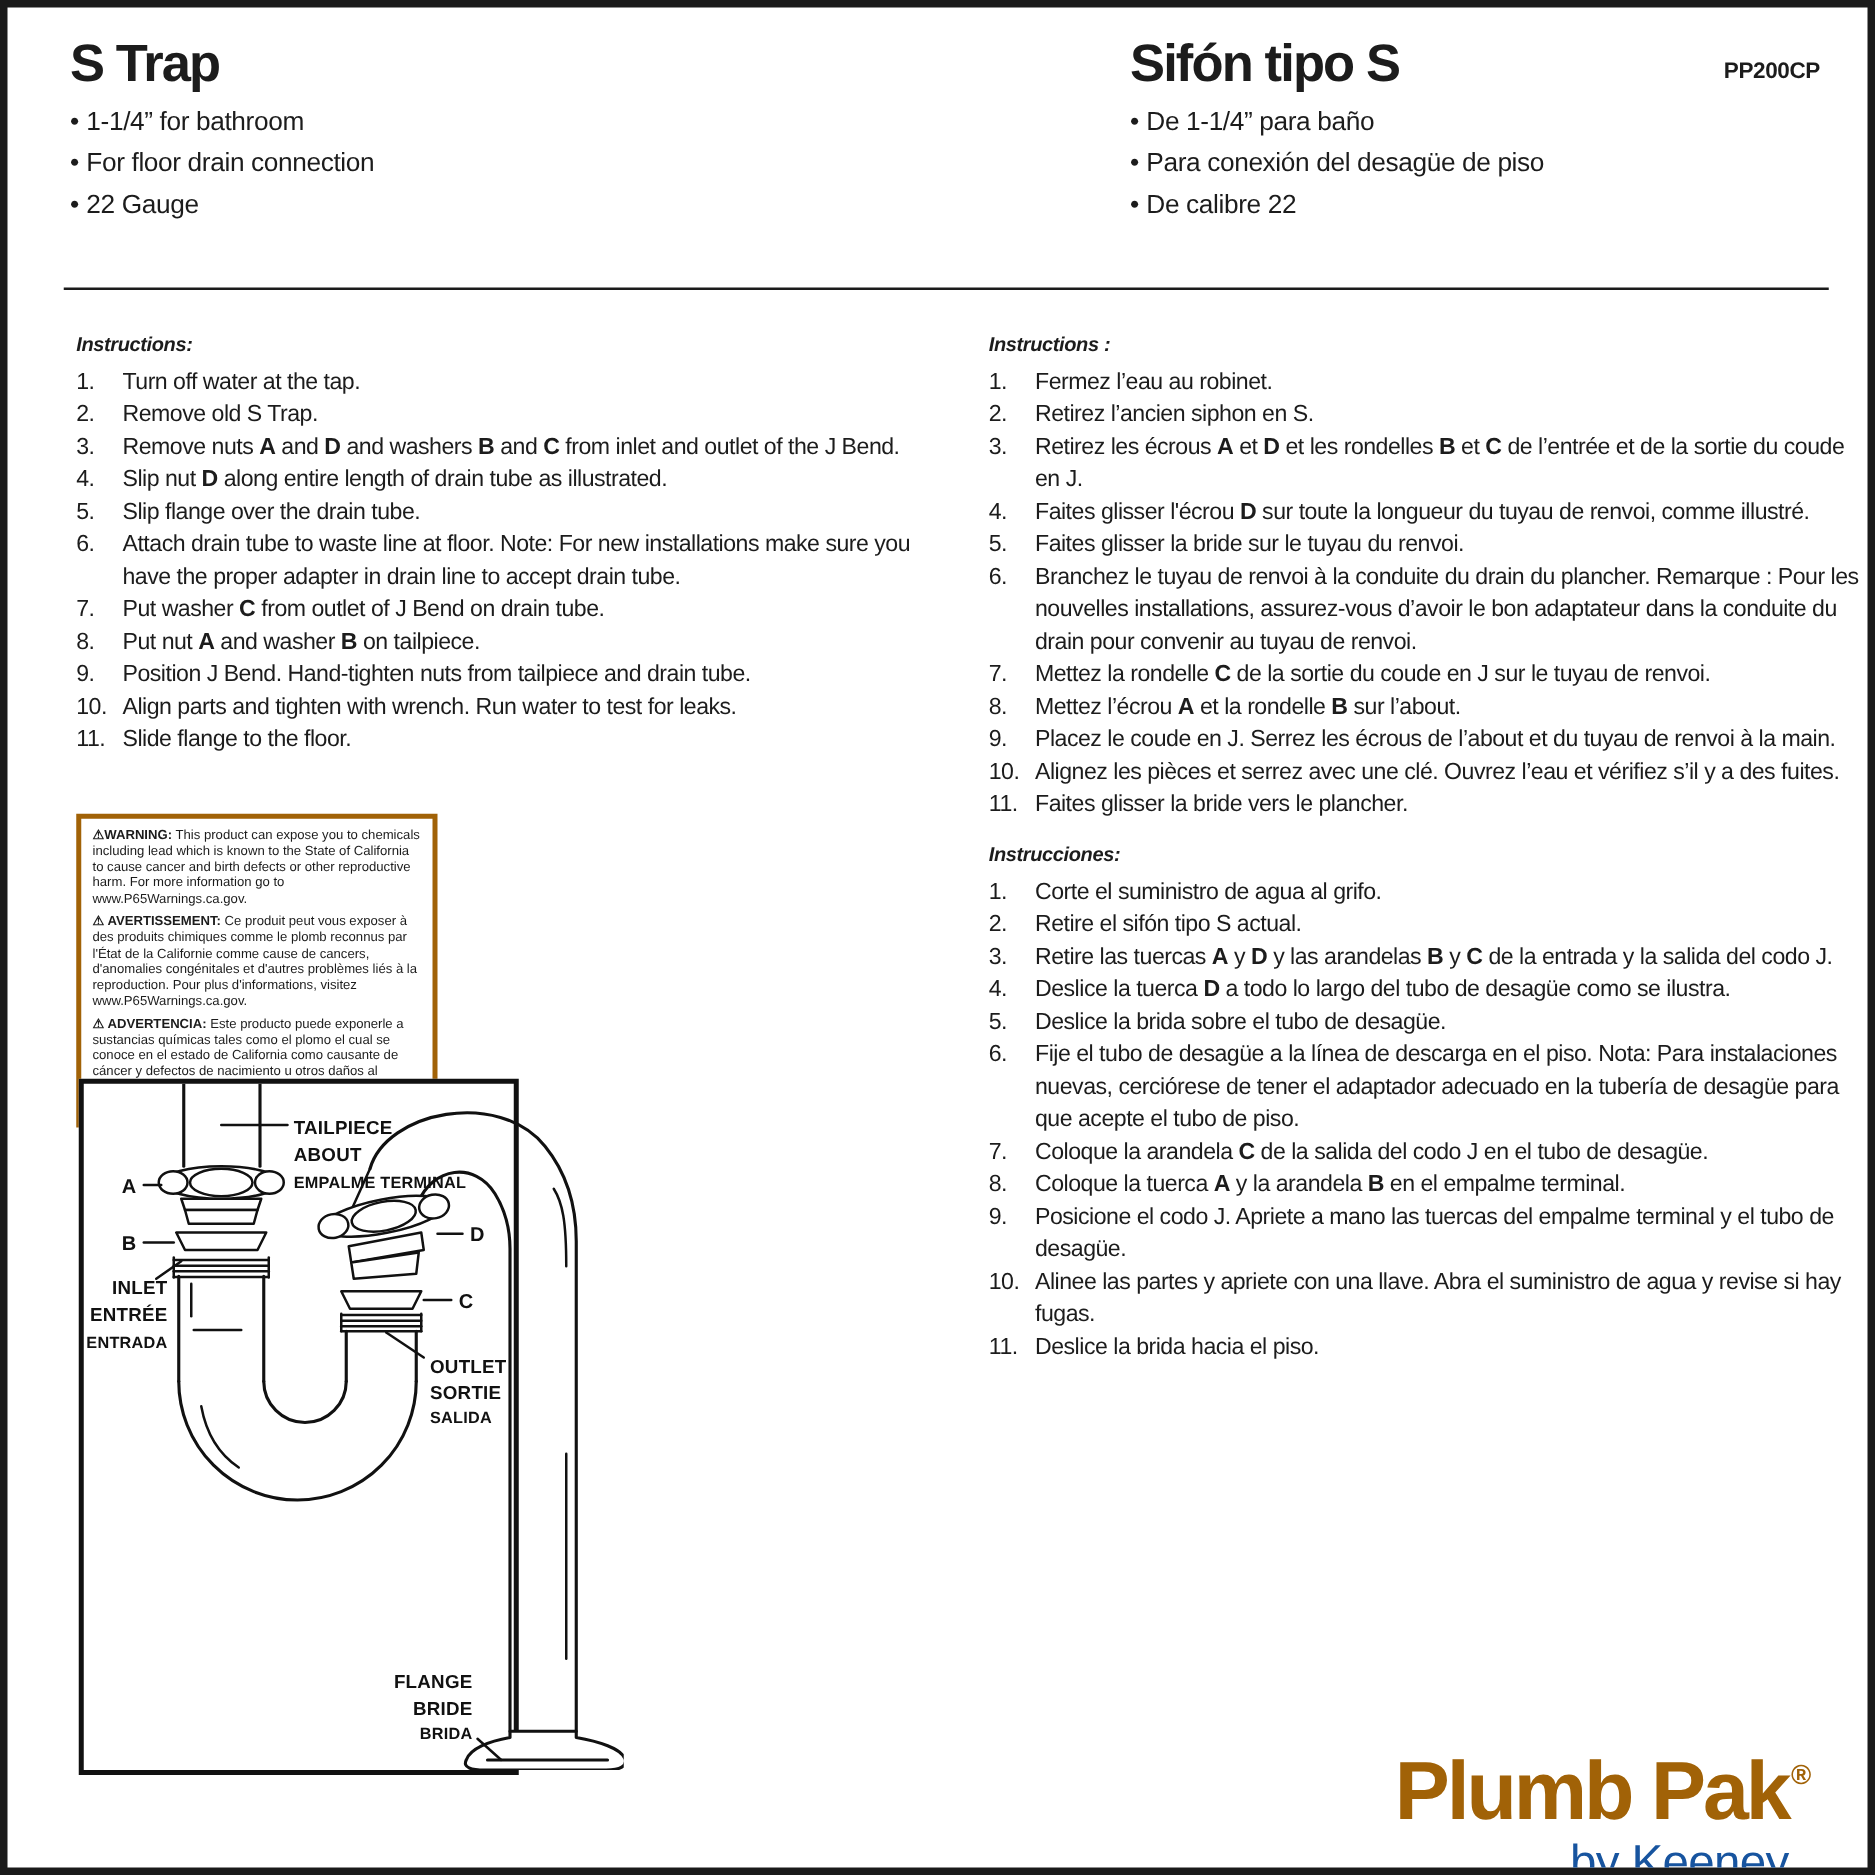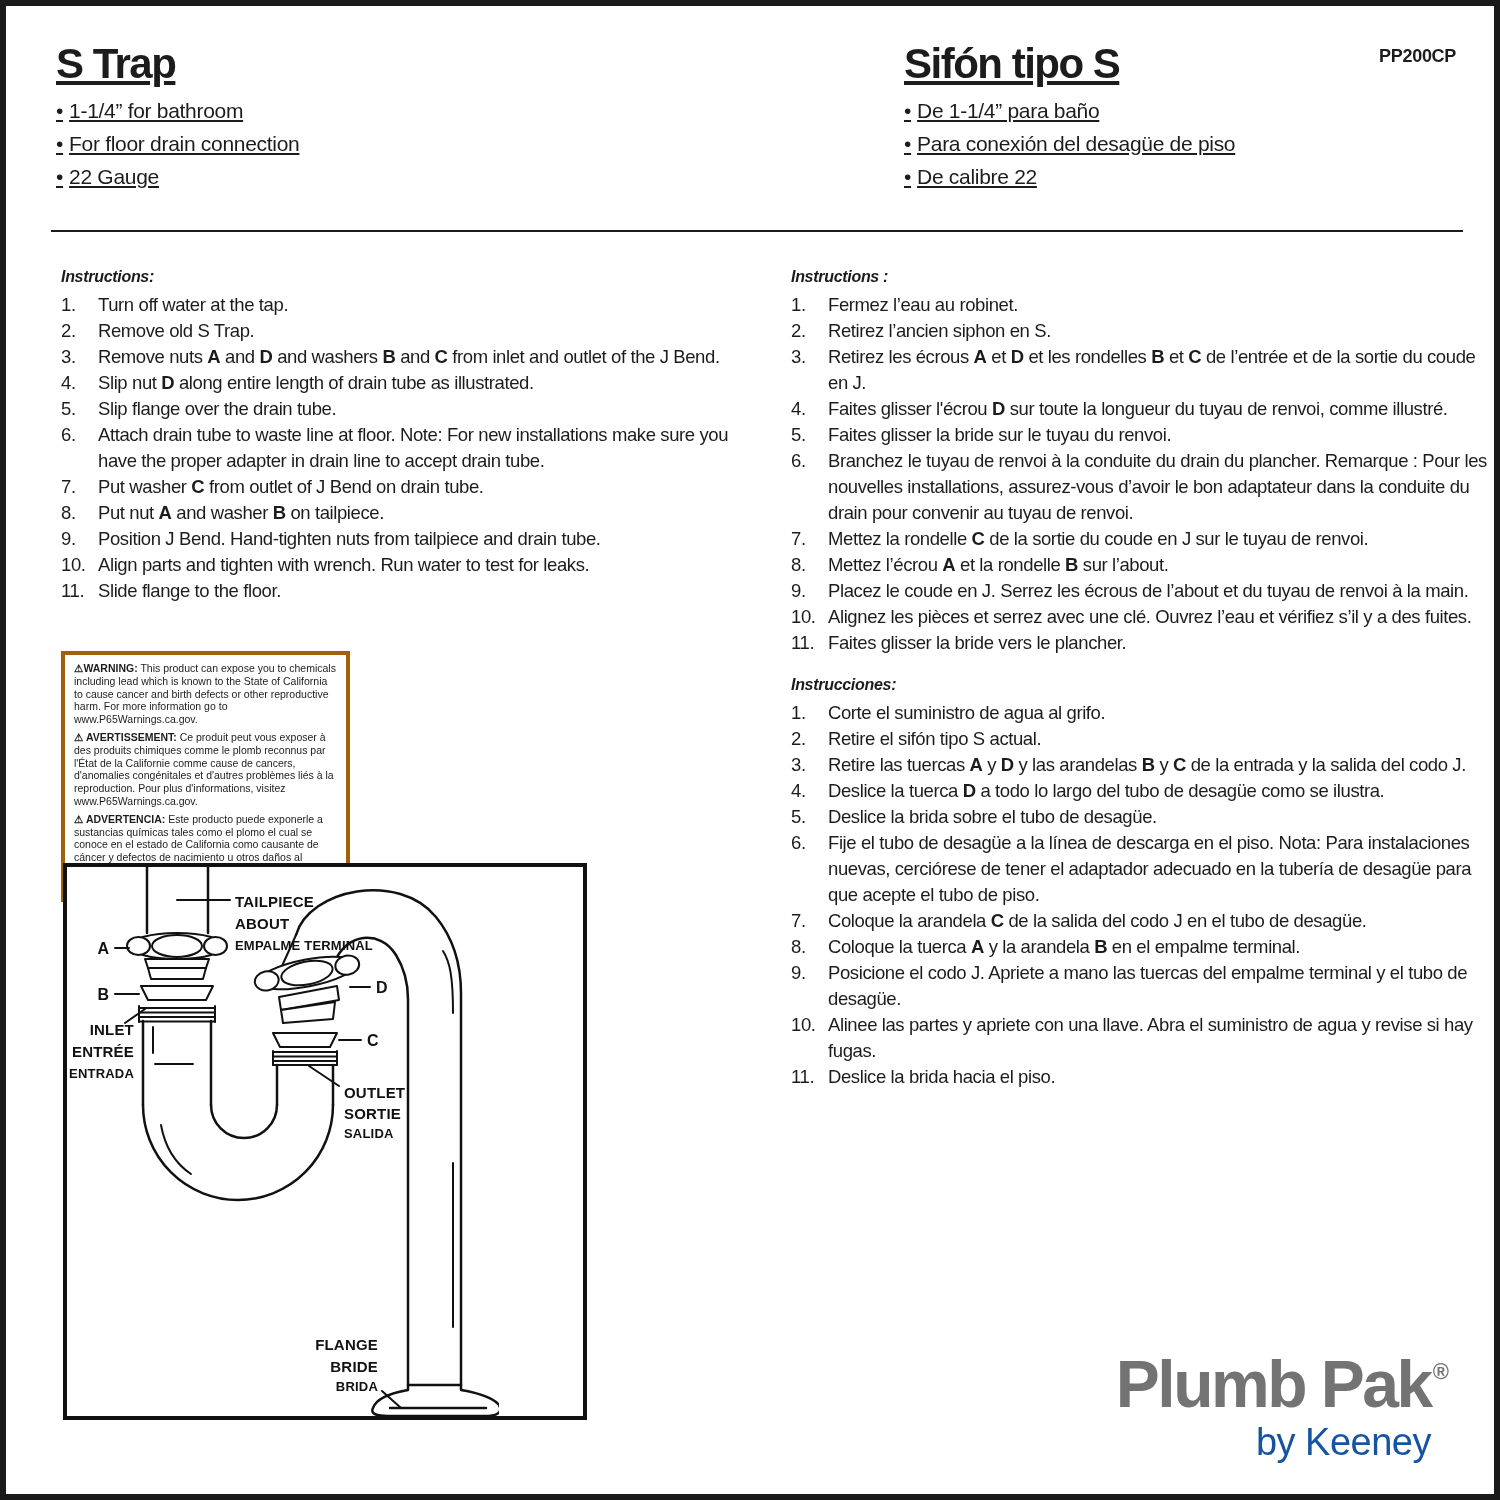--- a/index.html
+++ b/index.html
@@ -2,21 +2,21 @@
 <html><head>
 <meta charset="utf-8">
 <style>
   html,body{margin:0;padding:0;background:#e8e8e8;}
   .page{
     position:relative; width:1500px; height:1500px; background:#fff;
     border:6px solid #1a1a1a; box-sizing:border-box; overflow:hidden;
     font-family:"Liberation Sans",sans-serif; color:#1c1c1c;
   }
   
-  .hdr-block{position:absolute; top:33px;text-decoration:underline;}
+  .hdr-block{position:absolute; top:20px;}
   .hdr-title{font-size:42px; font-weight:bold; letter-spacing:-1.5px; line-height:50px; white-space:nowrap;}
   .hdr-bullets{margin-top:5px;}
   .hdr-bullet{font-size:21px; line-height:33px; letter-spacing:-0.3px; white-space:nowrap;}
   .hdr-bullet .dot{margin-right:6px;}
   .product-code{position:absolute; right:38px; top:40px; font-size:18px; font-weight:bold; letter-spacing:-0.3px;}
   .divider{position:absolute; top:224px; left:45px; width:1412px; border-top:2px solid #1b1b1b;}
   
   .col{position:absolute; top:262px;}
   #col-en{left:55px; width:685px;}
   #col-right{left:785px; width:700px;}
@@ -27,21 +27,21 @@
   .li .txt{flex:1;}
   .sec-es{margin-top:20px;}
   
   .warning-box{
     position:absolute; left:55px; top:645px; width:289px; box-sizing:border-box;
     border:4px solid #a16207; padding:7px 9px 3px 9px;
   }
   .warning-box p{margin:0 0 5px 0; font-size:10.5px; line-height:12.8px; letter-spacing:0;}
   
   .diagram-box{
-    position:absolute; left:57px; top:857px; width:524px; height:557px;
+    position:absolute; left:57px; top:857px; width:352px; height:557px;
     border:4px solid #111; box-sizing:border-box; background:#fff;
   }
   .diagram-box svg{display:block;}
   svg text{font-family:"Liberation Sans",sans-serif; font-weight:bold; fill:#111;}
   .t15{font-size:15px; letter-spacing:0.2px;}
   .t13{font-size:13px; letter-spacing:0.2px;}
   .t16{font-size:16px;}
   
   .logo{position:absolute; right:45px; top:1345px; text-align:right;}
   .logo .brand{font-size:66px; font-weight:bold; letter-spacing:-2.5px; line-height:1;}
@@ -336,17 +336,17 @@
       <text class="t15" x="277" y="231">OUTLET</text>
       <text class="t15" x="277" y="252">SORTIE</text>
       <text class="t13" x="277" y="271">SALIDA</text>
       <text class="t15" x="311" y="483" text-anchor="end">FLANGE</text>
       <text class="t15" x="311" y="505" text-anchor="end">BRIDE</text>
       <text class="t13" x="311" y="524" text-anchor="end">BRIDA</text>
     </svg>
   </div>
 
   <div class="logo">
-    <div class="brand" style="color: #737373;"><span>Plumb Pak</span><sup>®</sup></div>
+    <div class="brand" style="color: #a16207; margin-top: 48px;"><span>Plumb Pak</span><sup>®</sup></div>
     <div class="byline" style="color: rgb(23, 84, 159);">by Keeney</div>
   </div>
 
 </div>
 
 </body></html>

